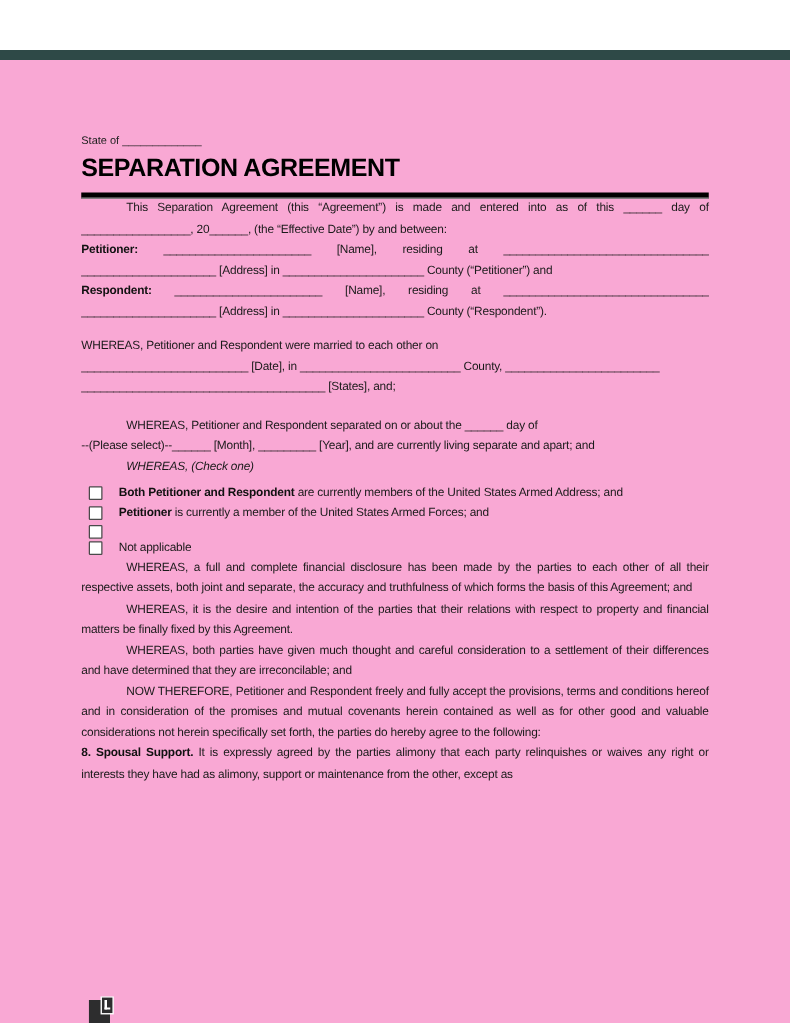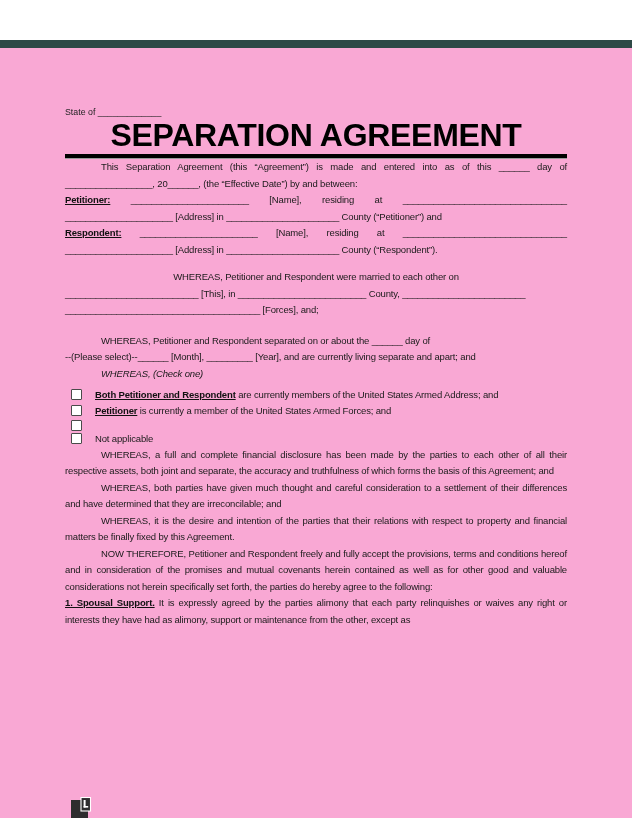--- a/index.html
+++ b/index.html
@@ -15,46 +15,46 @@
   .brand-bar{position:absolute;left:0;width:632px;height:8px;background:#2e4947;}
   .brand-bar.top{top:0;}
   .brand-bar.bottom{bottom:0;}
   .content{
     position:absolute;left:65px;top:66px;width:502px;
   }
   .state-line{
     font-size:8.8px;line-height:12px;margin:0 0 3px 0;color:#222;
   }
   .doc-title{
-    margin:0;text-align:center;
-    font-size:32px;font-weight:bold;letter-spacing:-0.3px;
+    margin:0;
+    font-size:20px;font-weight:bold;letter-spacing:-0.3px;
     line-height:28px;color:#000;
   }
   .title-rule{
     height:4px;background:#000;margin-top:5px;
     border-bottom:1px solid #9a9a9a;
   }
   p.body, .line{
     margin:0;font-size:9.5px;line-height:16.5px;
     letter-spacing:-0.15px;color:#1a1a1a;
   }
   p.body{text-align:justify;}
   .indent{text-indent:36px;}
-  b, .b{font-weight:bold;color:#111;text-decoration:underline;}
+  b, .b{font-weight:bold;color:#111;}
   .mt-intro{margin-top:14px;}
   .mt-pet{margin-top:17px;}
   .mt-res{margin-top:13px;}
   .mt-marriage{margin-top:11px;}
   .mt-sep{margin-top:14px;}
   .mt-checkone{margin-top:17px;font-style:italic;}
   .mt-list{margin-top:5px;}
   .mt-16{margin-top:16px;}
   .mt-now{margin-top:15px;}
   .mt-sp{margin-top:0px;}
-  .center{text-align:center;}
+  .center{text-align:left;}
   .select-dd{cursor:pointer;}
   .cb-row{
     display:flex;align-items:flex-start;
     font-size:9.5px;line-height:15.5px;letter-spacing:-0.15px;
   }
   .cb{
     width:9px;height:9px;border:1.2px solid #4a4a4a;background:#fff;
     margin:2px 13px 0 6px;flex:0 0 auto;border-radius:1px;
   }
   .logo{
@@ -76,22 +76,22 @@
     <div class="title-rule"></div>
 
     <p class="body indent mt-intro">This Separation Agreement (this “Agreement”) is made and entered into as of this ______ day of _________________, 20______, (the “Effective Date”) by and between:</p>
 
     <p class="body mt-pet"><b>Petitioner:</b><span> _______________________ [Name], residing at ________________________________ _____________________ [Address] in ______________________ County (“Petitioner”) and</span></p>
 
     <p class="body mt-res"><b>Respondent:</b><span> _______________________ [Name], residing at ________________________________ _____________________ [Address] in ______________________ County (“Respondent”).</span></p>
 
     <div class="mt-marriage">
       <div class="line center">WHEREAS, Petitioner and Respondent were married to each other on</div>
-      <div class="line">__________________________ [This], in _________________________ County, ________________________</div>
-      <div class="line">______________________________________ [Forces], and;</div>
+      <div class="line">__________________________ [Date], in _________________________ County, ________________________</div>
+      <div class="line">______________________________________ [States], and;</div>
     </div>
 
     <div class="mt-sep">
       <div class="line indent">WHEREAS, Petitioner and Respondent separated on or about the ______ day of</div>
       <div class="line"><span class="select-dd">--(Please select)--</span><span>______ [Month], _________ [Year], and are currently living separate and apart; and</span></div>
     </div>
 
     <p class="body indent mt-checkone">WHEREAS, (Check one)</p>
 
     <div class="mt-list">
@@ -107,27 +107,27 @@
         <span class="cb"></span>
       </div>
       <div class="cb-row">
         <span class="cb"></span>
         <span><b></b><span>Not applicable</span></span>
       </div>
     </div>
 
     <p class="body indent mt-16">WHEREAS, a full and complete financial disclosure has been made by the parties to each other of all their respective assets, both joint and separate, the accuracy and truthfulness of which forms the basis of this Agreement; and</p>
 
+    <p class="body indent mt-16">WHEREAS, it is the desire and intention of the parties that their relations with respect to property and financial matters be finally fixed by this Agreement.</p>
+
     <p class="body indent mt-16">WHEREAS, both parties have given much thought and careful consideration to a settlement of their differences and have determined that they are irreconcilable; and</p>
-
-    <p class="body indent mt-16">WHEREAS, it is the desire and intention of the parties that their relations with respect to property and financial matters be finally fixed by this Agreement.</p>
 
     <p class="body indent mt-now">NOW THEREFORE, Petitioner and Respondent freely and fully accept the provisions, terms and conditions hereof and in consideration of the promises and mutual covenants herein contained as well as for other good and valuable considerations not herein specifically set forth, the parties do hereby agree to the following:</p>
 
-    <p class="body mt-sp"><b>1. Spousal Support.</b><span> It is expressly agreed by the parties alimony that each party relinquishes or waives any right or interests they have had as alimony, support or maintenance from the other, except as</span></p>
+    <p class="body mt-sp"><b>8. Spousal Support.</b><span> It is expressly agreed by the parties alimony that each party relinquishes or waives any right or interests they have had as alimony, support or maintenance from the other, except as</span></p>
 
   </div>
 
   <div class="logo">
     <svg width="22" height="24" viewBox="0 0 22 24">
       <rect x="0" y="3" width="17" height="20" fill="#2d2d2e"></rect>
       <rect x="10" y="0.5" width="9.5" height="13.5" fill="#2d2d2e" stroke="#ffffff" stroke-width="1.1"></rect>
       <rect x="12.6" y="3" width="2" height="7.5" fill="#ffffff"></rect>
       <rect x="12.6" y="9" width="4.6" height="1.6" fill="#ffffff"></rect>
     </svg>

